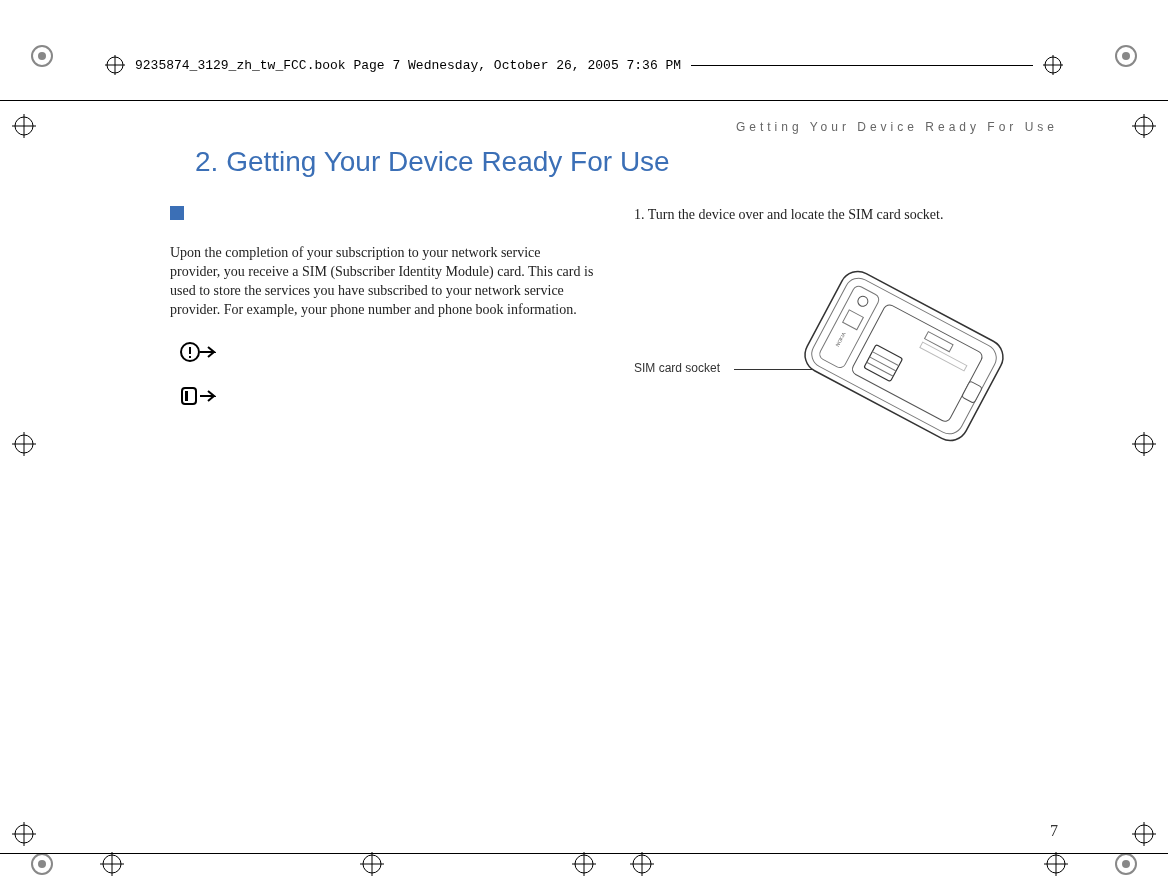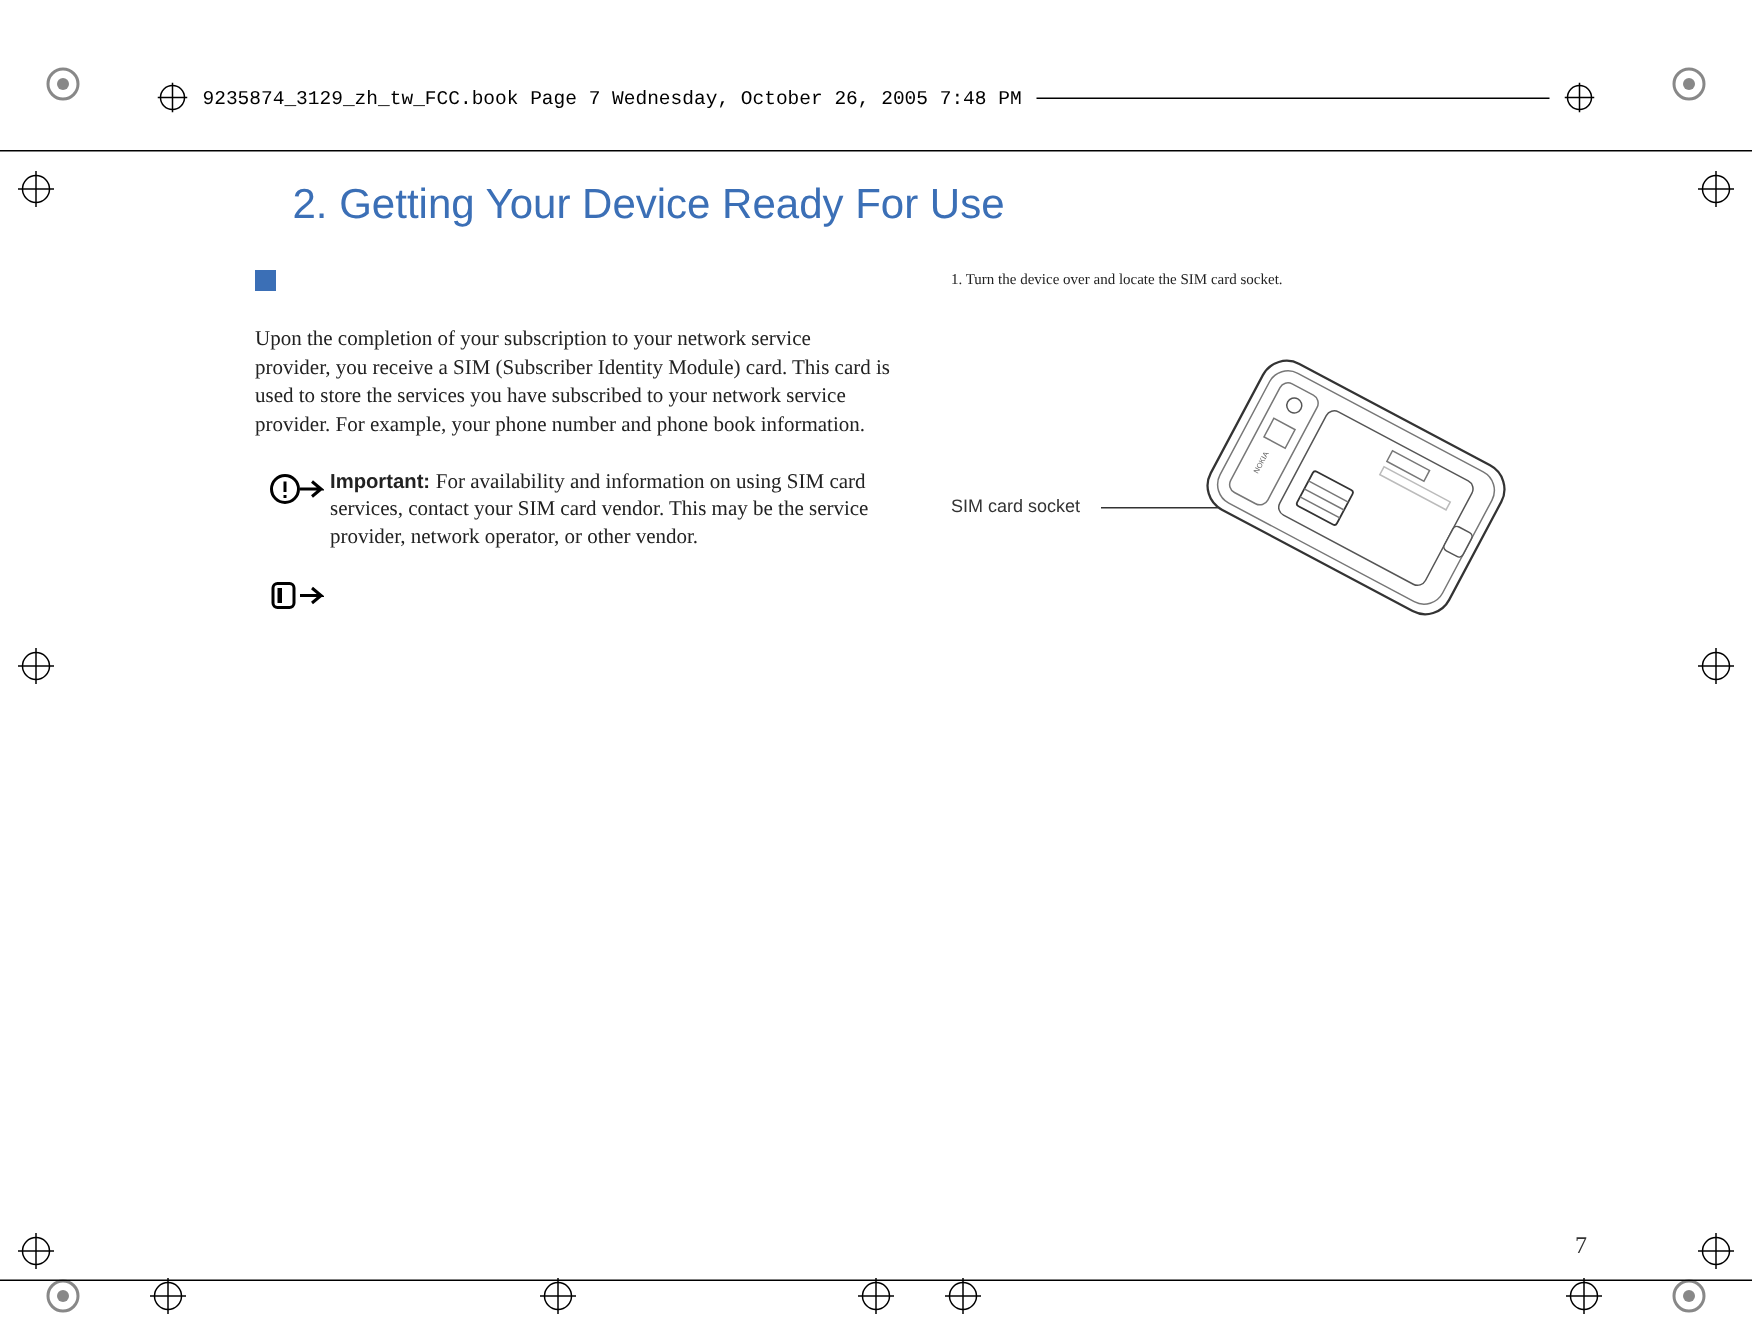--- a/index.html
+++ b/index.html
@@ -118,21 +118,21 @@
     font-size: 14px;
     line-height: 1.35;
     color: #222;
   }
   .note-label {
     font-weight: 700;
     font-family: Arial, Helvetica, sans-serif;
     font-size: 13.5px;
   }
   .step-text {
-    font-size: 10px;
+    font-size: 14px;
     line-height: 1.35;
     color: #222;
     margin-bottom: 16px;
   }
   .figure {
     position: relative;
     height: 240px;
   }
   .fig-label {
     position: absolute;
@@ -197,21 +197,21 @@
 </div>
 
 <div class="book-header">
   <span class="hdr-marker-left">
     <svg width="20" height="20">
         <circle cx="10" cy="10" r="8" fill="none" stroke="#000"></circle>
         <line x1="10" y1="0" x2="10" y2="20" stroke="#000"></line>
         <line x1="0" y1="10" x2="20" y2="10" stroke="#000"></line>
       </svg>
   </span>
-  <span class="hdr-text">9235874_3129_zh_tw_FCC.book  Page 7  Wednesday, October 26, 2005  7:48 PM</span>
+  <span class="hdr-text">9235874_3129_zh_tw_FCC.book  Page 7  Wednesday, October 26, 2005  7:36 PM</span>
   <span class="hdr-line"></span>
   <span class="hdr-marker-right">
     <svg width="20" height="20">
         <circle cx="10" cy="10" r="8" fill="none" stroke="#000"></circle>
         <line x1="10" y1="0" x2="10" y2="20" stroke="#000"></line>
         <line x1="0" y1="10" x2="20" y2="10" stroke="#000"></line>
       </svg>
   </span>
 </div>
 
@@ -254,40 +254,38 @@
 </div>
 <div class="reg-mark" style="top:822px;right:12px">
   <svg width="24" height="24">
       <circle cx="12" cy="12" r="9" fill="none" stroke="#000"></circle>
       <line x1="12" y1="0" x2="12" y2="24" stroke="#000"></line>
       <line x1="0" y1="12" x2="24" y2="12" stroke="#000"></line>
     </svg>
 </div>
 
 <div class="page">
+  <div class="running-head">Getting Your Device Ready For Use</div>
   <h1 class="chapter-title">2.   Getting Your Device Ready For Use</h1>
 
   <div class="columns">
 
     <div class="col">
       <div class="section-title-row">
         <span class="sq-bullet"></span>
       </div>
       <p class="body-para">Upon the completion of your subscription to your network service provider, you receive a SIM (Subscriber Identity Module) card. This card is used to store the services you have subscribed to your network service provider. For example, your phone number and phone book information.</p>
 
       <div class="note-block">
         <div class="note-icon">
           <svg width="36" height="24" viewBox="0 0 36 24">
             <circle cx="10" cy="12" r="9" fill="none" stroke="#000" stroke-width="2"></circle>
             <path d="M10 7 L10 14 M10 16 L10 18" stroke="#000" stroke-width="2"></path>
             <path d="M20 12 L34 12 L28 7 M34 12 L28 17" fill="none" stroke="#000" stroke-width="2"></path>
           </svg>
-        </div>
-        <div class="note-text">
-          <span class="note-label">Important: </span><span>For availability and information on using SIM card services, contact your SIM card vendor. This may be the service provider, network operator, or other vendor.</span>
         </div>
       </div>
 
       <div class="note-block">
         <div class="note-icon">
           <svg width="36" height="24" viewBox="0 0 36 24">
             <rect x="2" y="4" width="14" height="16" rx="3" fill="none" stroke="#000" stroke-width="2"></rect>
             <rect x="5" y="7" width="3" height="10" fill="#000"></rect>
             <path d="M20 12 L34 12 L28 7 M34 12 L28 17" fill="none" stroke="#000" stroke-width="2"></path>
           </svg>

